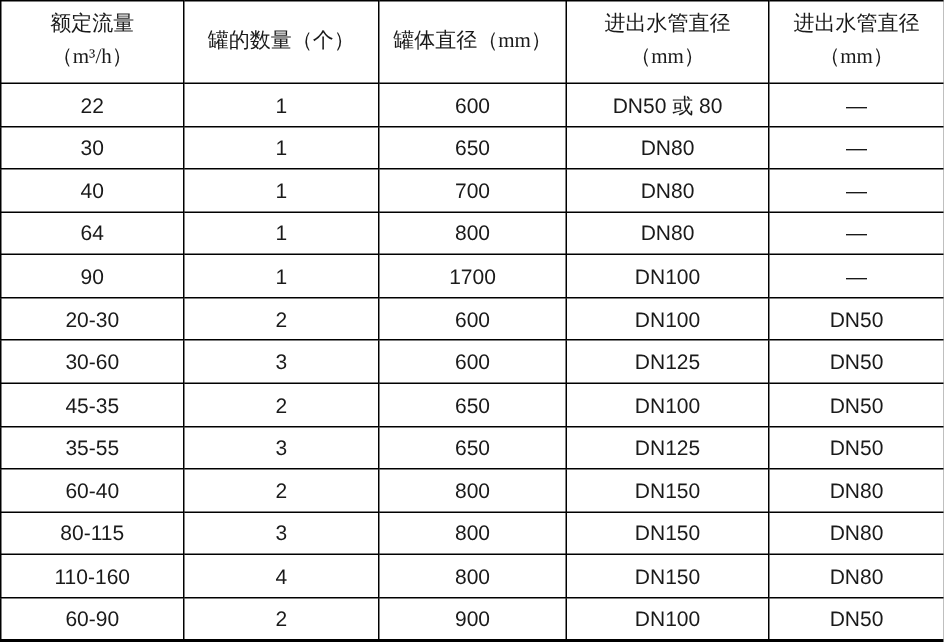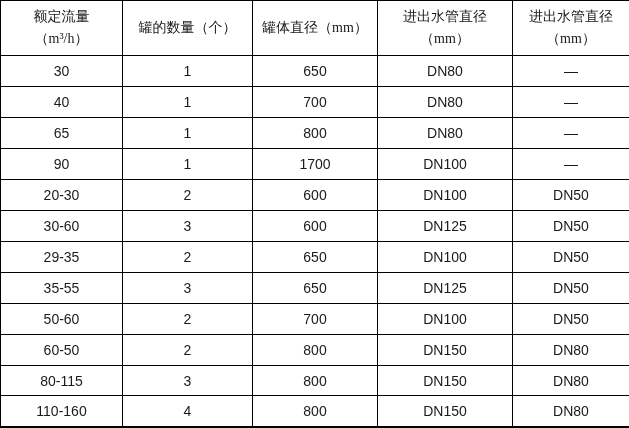--- a/index.html
+++ b/index.html
@@ -72,35 +72,42 @@
           <span class="hdr-line">（mm）</span>
         </th>
         <th>
           <span class="hdr-line">进出水管直径</span>
           <span class="hdr-line">（mm）</span>
         </th>
       </tr>
   </thead>
   <tbody>
       <tr>
+        <td>22</td>
+        <td>1</td>
+        <td>600</td>
+        <td>DN50 或 80</td>
+        <td>—</td>
+      </tr>
+      <tr>
         <td>30</td>
         <td>1</td>
         <td>650</td>
         <td>DN80</td>
         <td>—</td>
       </tr>
       <tr>
         <td>40</td>
         <td>1</td>
         <td>700</td>
         <td>DN80</td>
         <td>—</td>
       </tr>
       <tr>
-        <td>65</td>
+        <td>64</td>
         <td>1</td>
         <td>800</td>
         <td>DN80</td>
         <td>—</td>
       </tr>
       <tr>
         <td>90</td>
         <td>1</td>
         <td>1700</td>
         <td>DN100</td>
@@ -114,55 +121,55 @@
         <td>DN50</td>
       </tr>
       <tr>
         <td>30-60</td>
         <td>3</td>
         <td>600</td>
         <td>DN125</td>
         <td>DN50</td>
       </tr>
       <tr>
-        <td>29-35</td>
+        <td>45-35</td>
         <td>2</td>
         <td>650</td>
         <td>DN100</td>
         <td>DN50</td>
       </tr>
       <tr>
         <td>35-55</td>
         <td>3</td>
         <td>650</td>
         <td>DN125</td>
         <td>DN50</td>
       </tr>
       <tr>
-        <td>50-60</td>
-        <td>2</td>
-        <td>700</td>
-        <td>DN100</td>
-        <td>DN50</td>
-      </tr>
-      <tr>
-        <td>60-50</td>
+        <td>60-40</td>
         <td>2</td>
         <td>800</td>
         <td>DN150</td>
         <td>DN80</td>
       </tr>
       <tr>
         <td>80-115</td>
         <td>3</td>
         <td>800</td>
         <td>DN150</td>
         <td>DN80</td>
       </tr>
       <tr>
         <td>110-160</td>
         <td>4</td>
         <td>800</td>
         <td>DN150</td>
         <td>DN80</td>
       </tr>
+      <tr>
+        <td>60-90</td>
+        <td>2</td>
+        <td>900</td>
+        <td>DN100</td>
+        <td>DN50</td>
+      </tr>
     </tbody>
 </table>
 
 </body></html>

